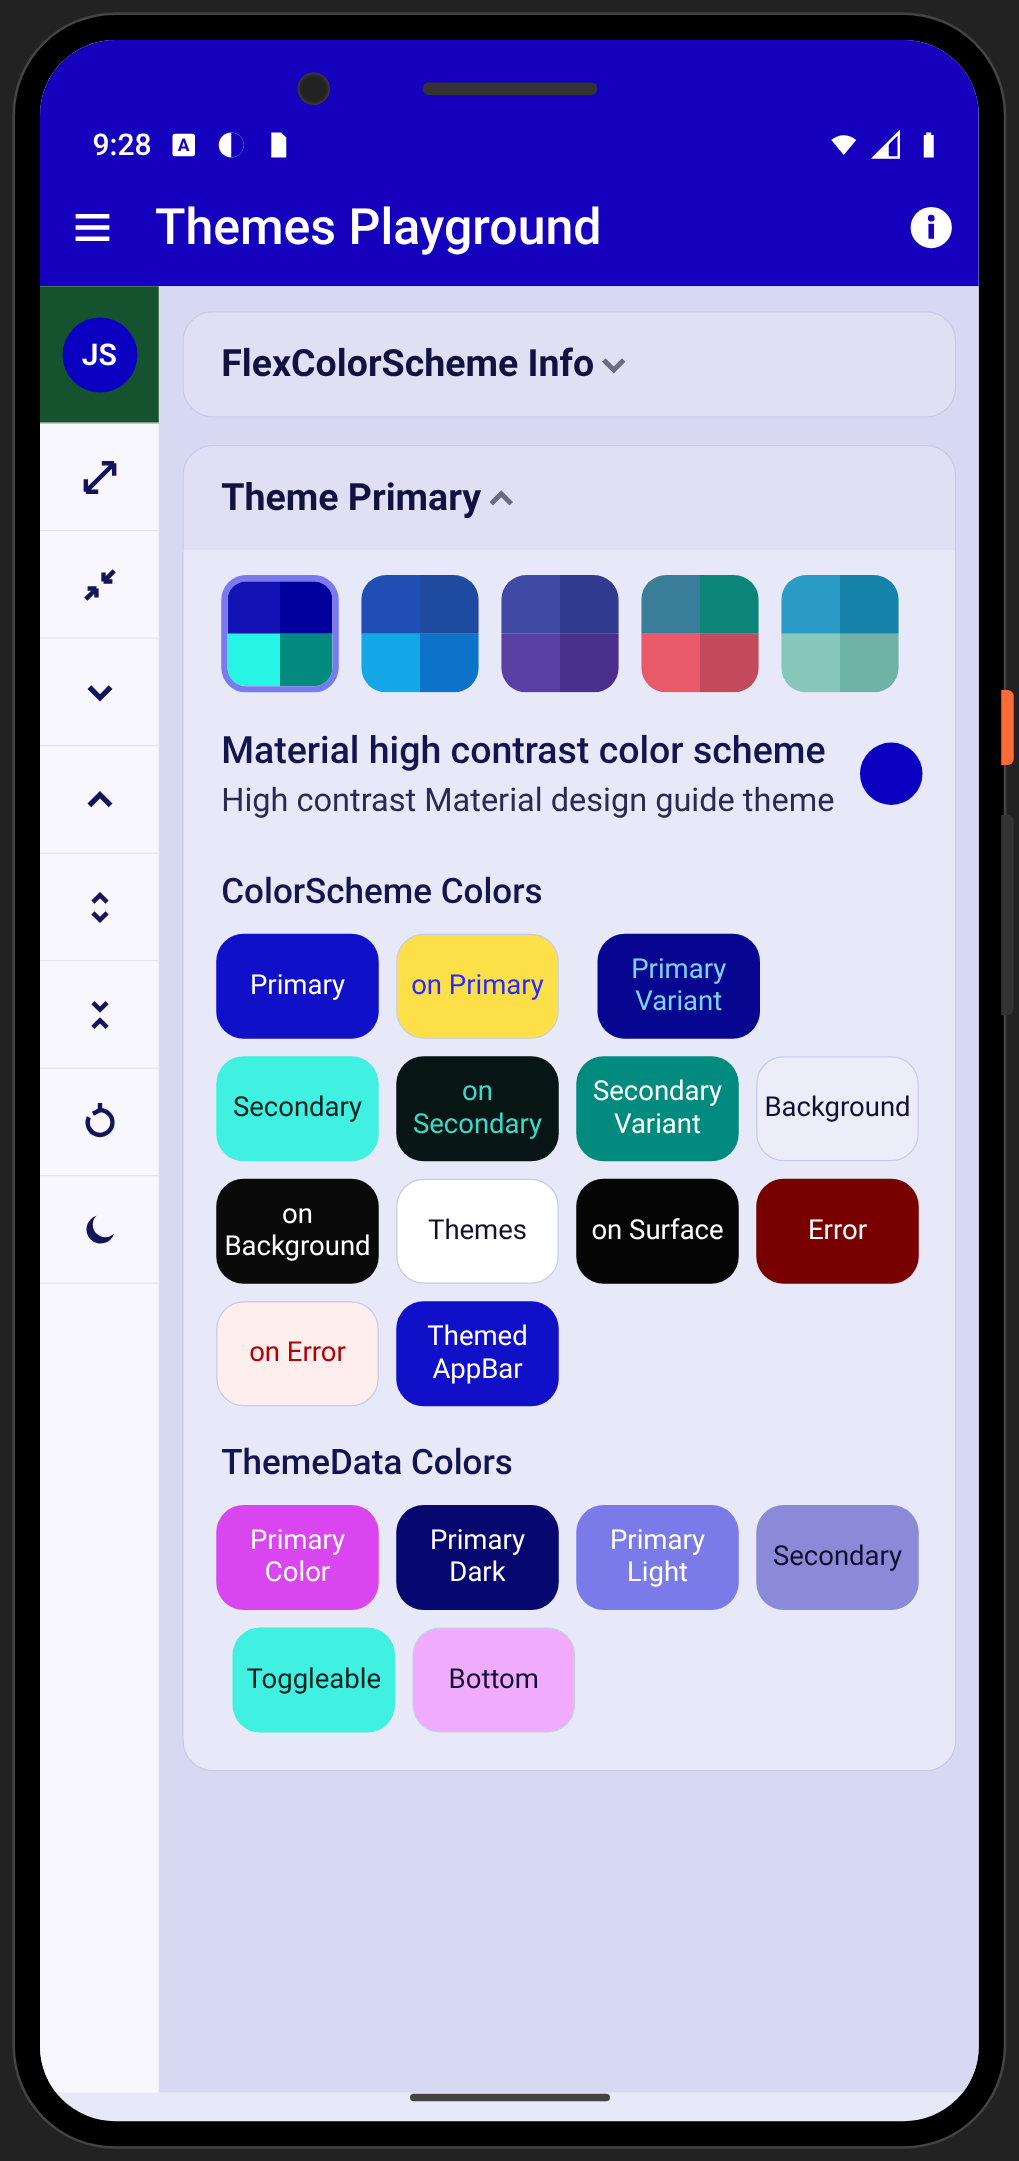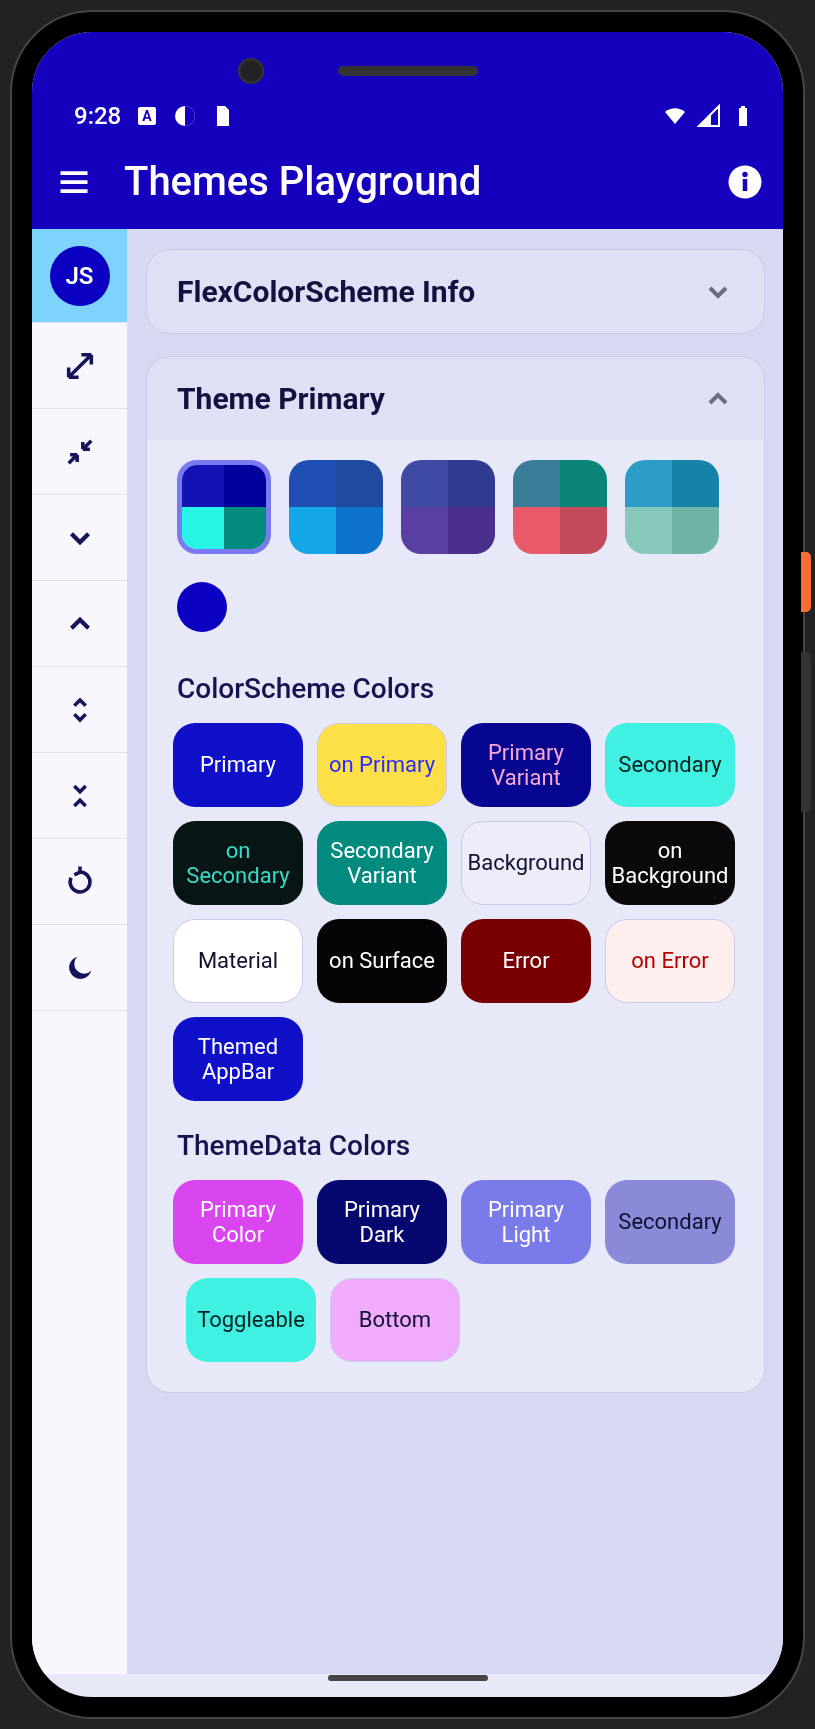--- a/index.html
+++ b/index.html
@@ -102,21 +102,21 @@
     flex-direction: column;
   }
   .rail-item {
     height: 86px;
     display: flex;
     align-items: center;
     justify-content: center;
     border-bottom: 1px solid #e3e3ef;
     cursor: pointer;
   }
-  .rail-avatar-wrap { height: 94px; background: #7dd3fc; }
+  .rail-avatar-wrap { height: 110px; background: #14532d; }
   .avatar {
     width: 60px; height: 60px; background: #0b00c2; color: #fff;
     border-radius: 50%; display: flex; align-items: center; justify-content: center;
     font-size: 24px; font-weight: 600;
   }
   .rail-icon { width: 34px; height: 34px; fill: #14145a; }
   .content {
     flex: 1;
     background: #d7d9f3;
     padding: 20px 18px 0 18px;
@@ -124,21 +124,20 @@
   }
   .card {
     background: #dfe0f4;
     border-radius: 24px;
     margin-bottom: 22px;
     border: 1px solid #c9cbe8;
   }
   .card-header {
     display: flex;
     align-items: center;
-    justify-content: space-between;
     padding: 24px 30px;
     cursor: pointer;
   }
   .card-title { font-size: 30px; font-weight: 700; color: #121240; }
   .chevron { width: 32px; height: 32px; fill: #6c6c80; }
   .card-body { padding: 20px 20px 30px 20px; background: #e8e9f8; border-radius: 0 0 24px 24px; }
   
   .swatch-row { display: flex; gap: 18px; overflow: hidden; margin-bottom: 28px; padding-left: 10px; }
   .swatch {
     width: 94px; height: 94px; border-radius: 20px; overflow: hidden;
@@ -311,34 +310,38 @@
                 </div>
                 <div class="swatch">
                   <div style="background: rgb(42, 156, 198);"></div>
                   <div style="background: rgb(21, 130, 170);"></div>
                   <div style="background: rgb(134, 200, 185);"></div>
                   <div style="background: rgb(110, 179, 163);"></div>
                 </div>
               </div>
 
             <div class="scheme-desc">
+              <div class="scheme-text">
+                <div class="scheme-title">Material high contrast color scheme</div>
+                <div class="scheme-sub">High contrast Material design guide theme</div>
+              </div>
               <div class="scheme-dot"></div>
             </div>
 
             <div class="section-label">ColorScheme Colors</div>
             <div class="chip-grid" id="cs-grid">
                 <div class="chip" style="background: rgb(16, 16, 201); color: rgb(255, 255, 255);">Primary</div>
                 <div class="chip" style="background: #fde047; color: rgb(43, 43, 255); border: 1px solid rgb(201, 203, 232);">on Primary</div>
-                <div class="chip" style="background: rgb(6, 6, 144); color: #f9a8d4;">Primary Variant</div>
+                <div class="chip" style="background: rgb(6, 6, 144); color: #7dd3fc; margin-left: 17px;">Primary Variant</div>
                 <div class="chip" style="background: rgb(64, 240, 224); color: rgb(4, 32, 32);">Secondary</div>
                 <div class="chip" style="background: rgb(7, 21, 21); color: rgb(58, 218, 203);">on Secondary</div>
                 <div class="chip" style="background: rgb(1, 138, 126); color: rgb(255, 255, 255);">Secondary Variant</div>
                 <div class="chip" style="background: rgb(236, 237, 248); color: rgb(16, 16, 48); border: 1px solid rgb(201, 203, 232);">Background</div>
                 <div class="chip" style="background: rgb(10, 10, 10); color: rgb(255, 255, 255);">on Background</div>
-                <div class="chip" style="background: rgb(255, 255, 255); color: rgb(16, 16, 48); border: 1px solid rgb(201, 203, 232);">Material</div>
+                <div class="chip" style="background: rgb(255, 255, 255); color: rgb(16, 16, 48); border: 1px solid rgb(201, 203, 232);">Themes</div>
                 <div class="chip" style="background: rgb(5, 5, 5); color: rgb(255, 255, 255);">on Surface</div>
                 <div class="chip" style="background: rgb(121, 0, 0); color: rgb(255, 255, 255);">Error</div>
                 <div class="chip" style="background: rgb(255, 238, 238); color: rgb(181, 0, 0); border: 1px solid rgb(201, 203, 232);">on Error</div>
                 <div class="chip" style="background: rgb(16, 16, 201); color: rgb(255, 255, 255);">Themed AppBar</div>
               </div>
 
             <div class="section-label" style="margin-top:28px">ThemeData Colors</div>
             <div class="chip-grid" id="td-grid">
                 <div class="chip" style="background: #d946ef; color: rgb(255, 255, 255);">Primary Color</div>
                 <div class="chip" style="background: rgb(7, 7, 112); color: rgb(255, 255, 255);">Primary Dark</div>

